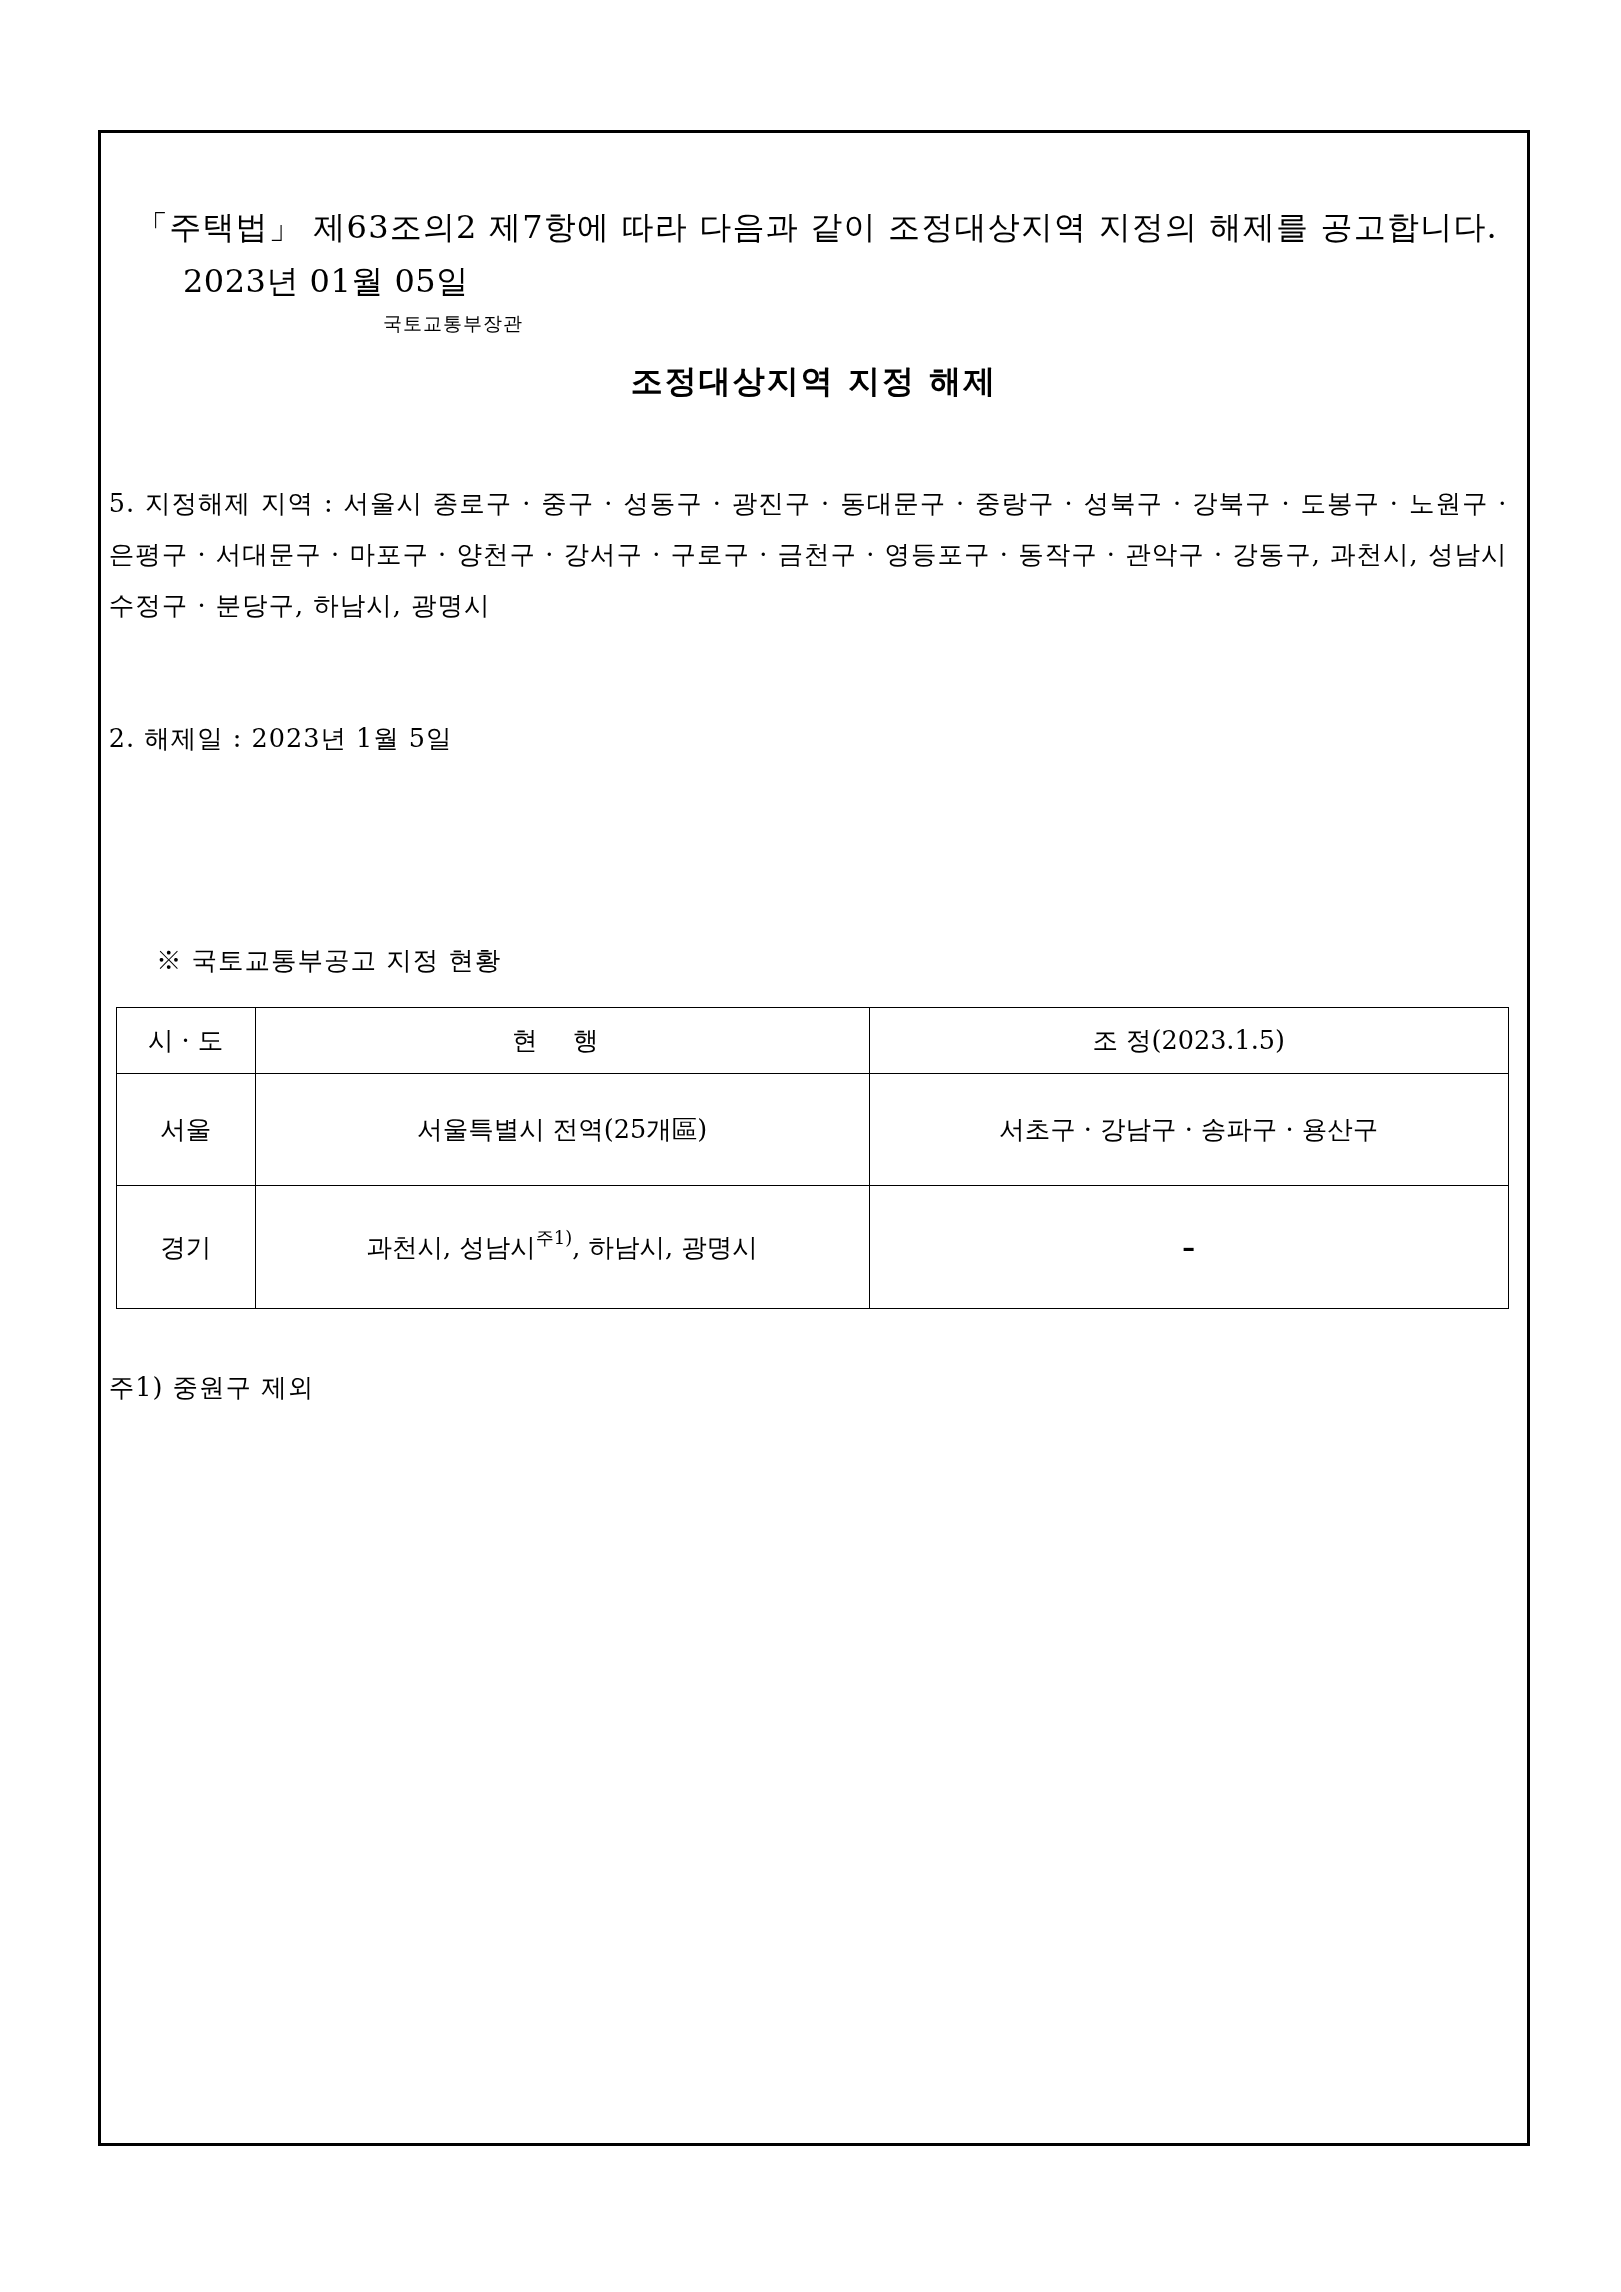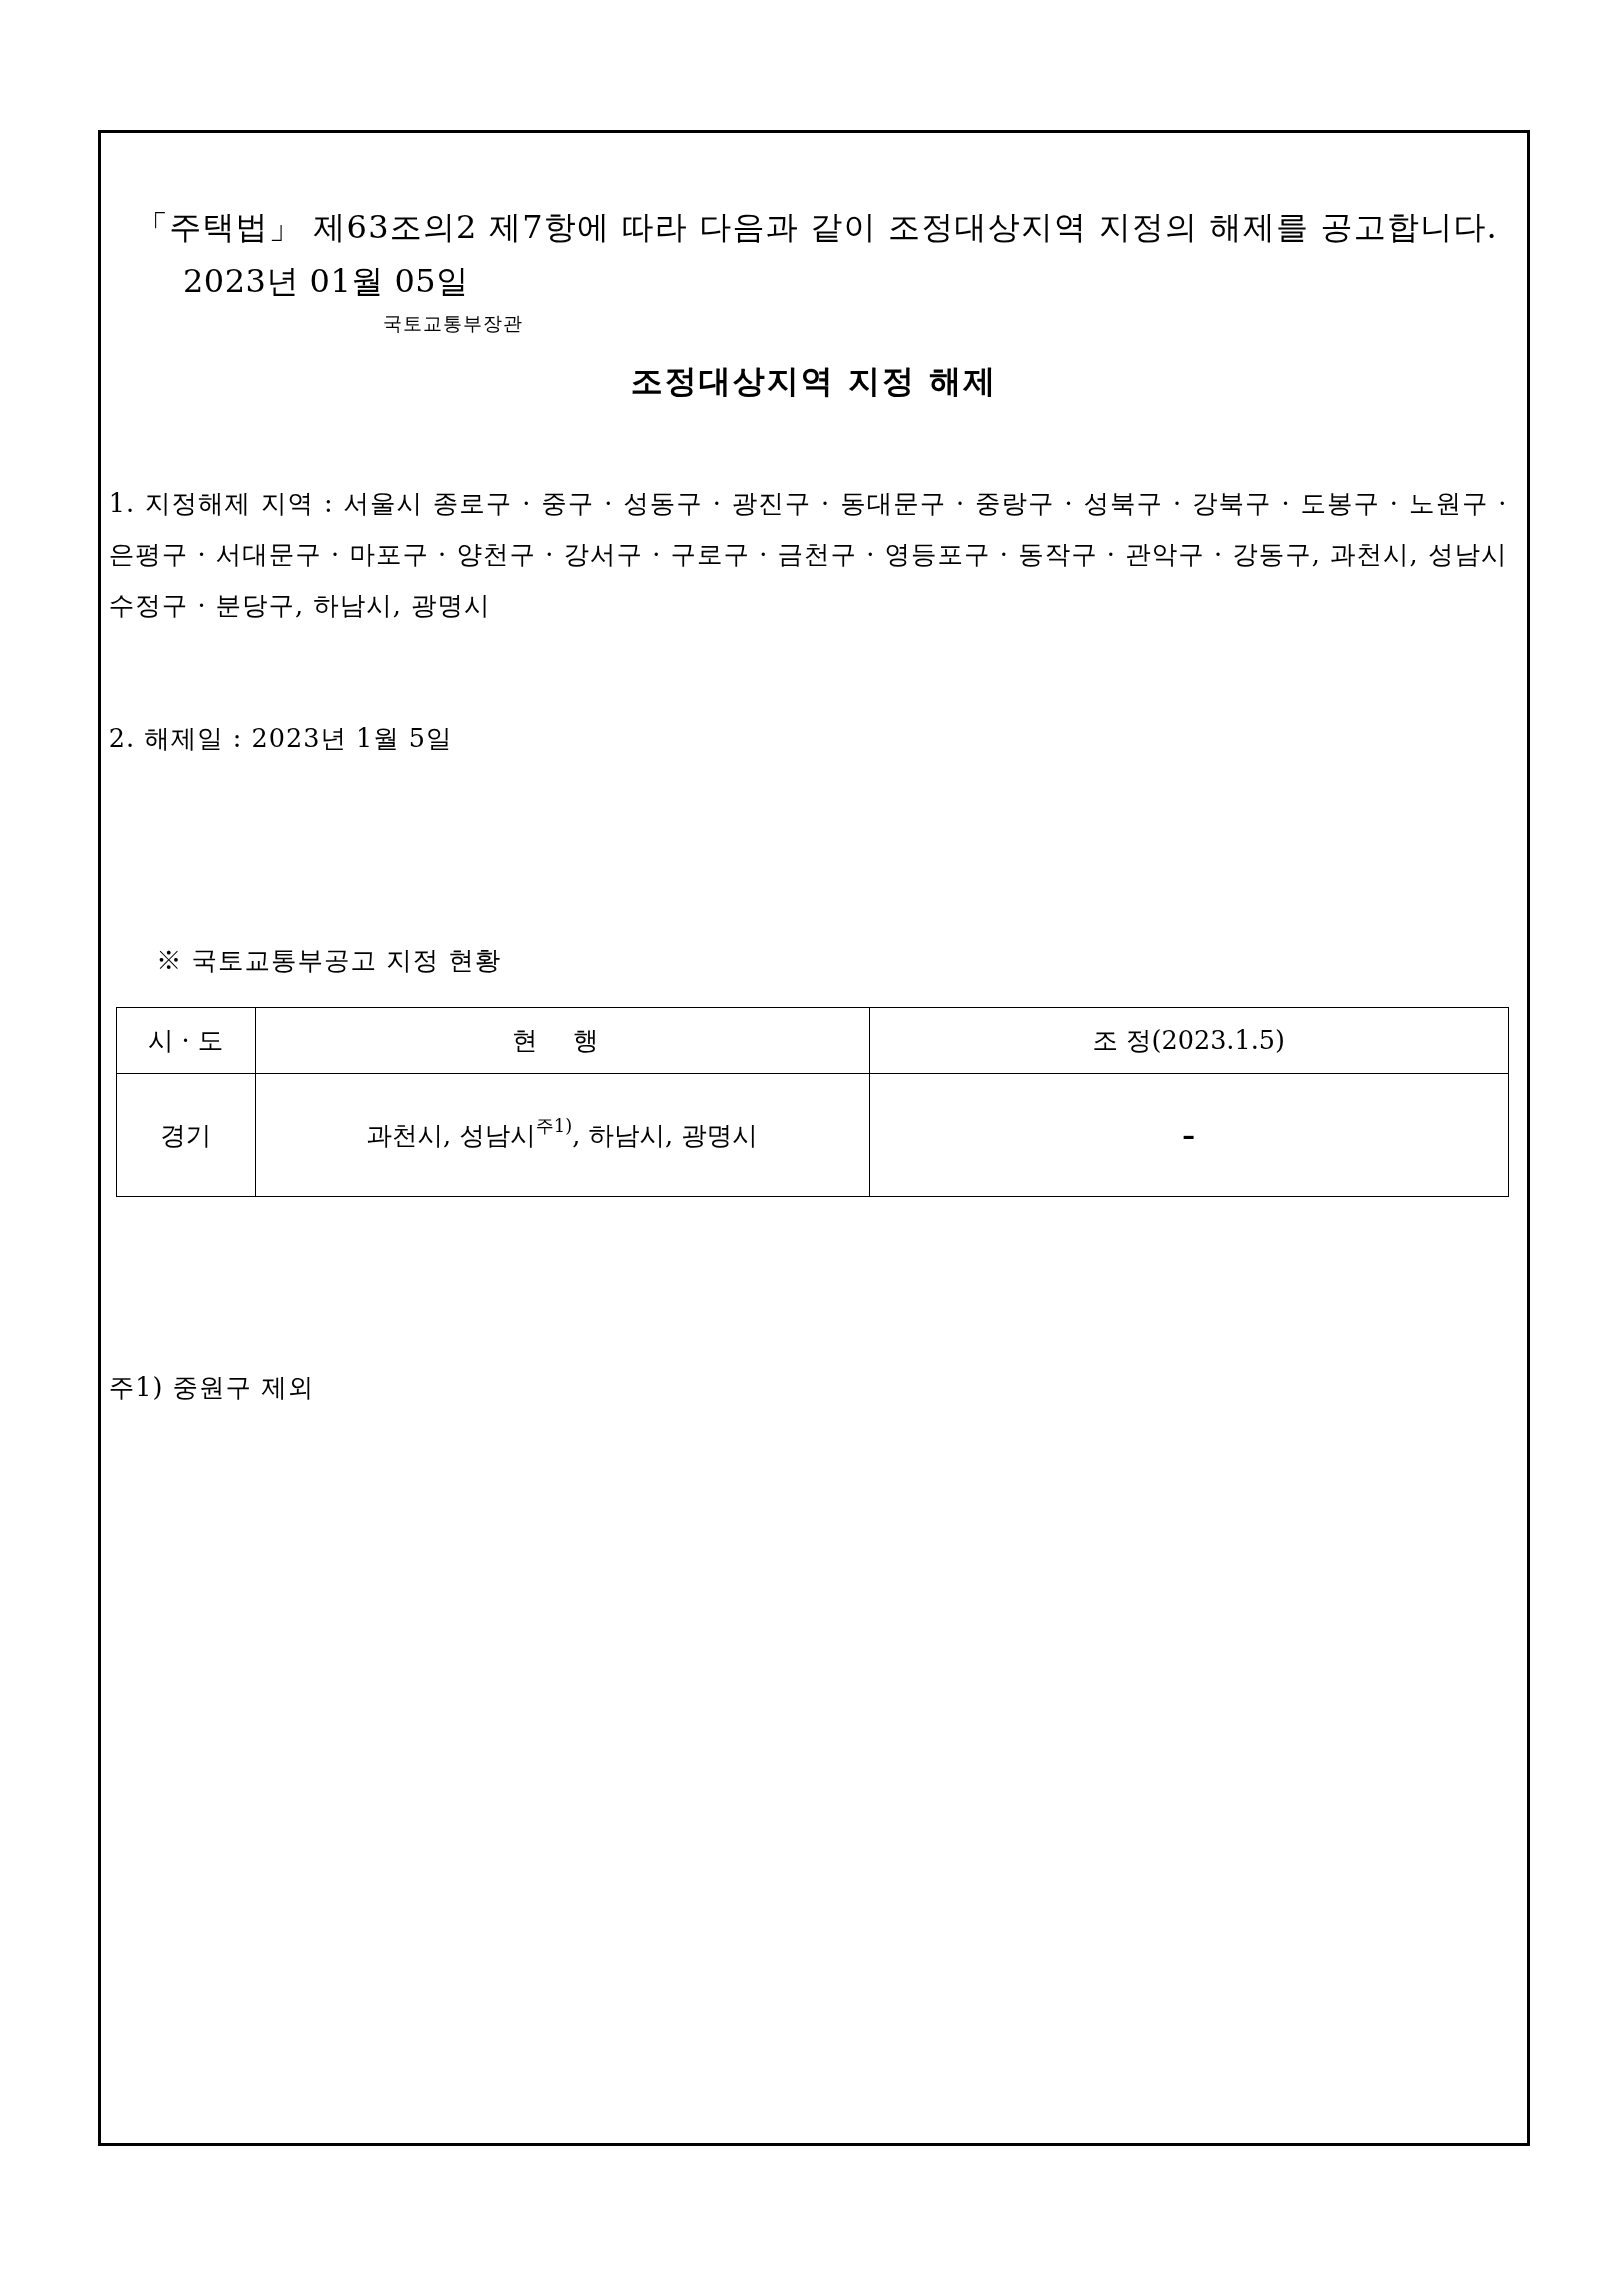--- a/index.html
+++ b/index.html
@@ -80,34 +80,39 @@
 
 <div class="frame">
 
 
   <div class="intro">「주택법」 제63조의2 제7항에 따라 다음과 같이 조정대상지역 지정의 해제를 공고합니다.</div>
   <div class="date">2023년 01월 05일</div>
   <div class="signer">국토교통부장관</div>
 
   <div class="doc-title">조정대상지역 지정 해제</div>
 
-  <div class="item item1">1. 지정해제 지역 : 서울시 종로구 · 중구 · 성동구 · 광진구 · 동대문구 · 중랑구 · 성북구 · 강북구 · 도봉구 · 노원구 · 은평구 · 서대문구 · 마포구 · 양천구 · 강서구 · 구로구 · 금천구 · 영등포구 · 동작구 · 관악구 · 강동구, 과천시, 성남시 수정구 · 분당구, 하남시, 광명시</div>
+  <div class="item item1">5. 지정해제 지역 : 서울시 종로구 · 중구 · 성동구 · 광진구 · 동대문구 · 중랑구 · 성북구 · 강북구 · 도봉구 · 노원구 · 은평구 · 서대문구 · 마포구 · 양천구 · 강서구 · 구로구 · 금천구 · 영등포구 · 동작구 · 관악구 · 강동구, 과천시, 성남시 수정구 · 분당구, 하남시, 광명시</div>
   <div class="item item2">2. 해제일 : 2023년 1월 5일</div>
 
   <div class="note-title">※ 국토교통부공고 지정 현황</div>
 
   <table class="status">
     <thead>
       <tr>
         <th class="col1">시 · 도</th>
         <th class="col2"><span class="spaced">현 행</span></th>
         <th class="col3">조  정(2023.1.5)</th>
       </tr>
     </thead>
     <tbody>
+      <tr class="r1">
+        <td>서울</td>
+        <td><span>서울특별시 전역(25개區)</span></td>
+        <td>서초구 · 강남구 · 송파구 · 용산구</td>
+      </tr>
       <tr class="r2">
         <td>경기</td>
         <td><span>과천시, 성남시</span><sup>주1)</sup><span>, 하남시, 광명시</span></td>
         <td><span class="dash">–</span></td>
       </tr>
     </tbody>
   </table>
 
   <div class="footnote">주1) 중원구 제외</div>
 </div>

